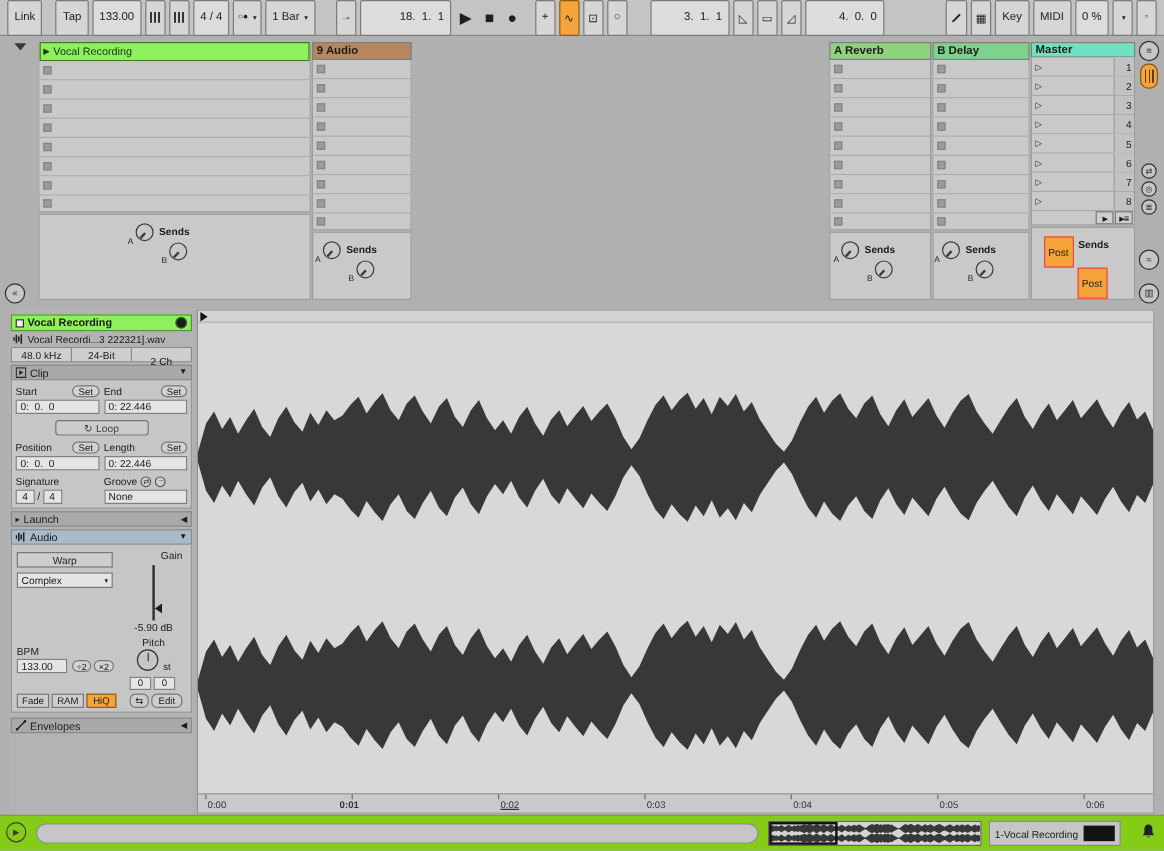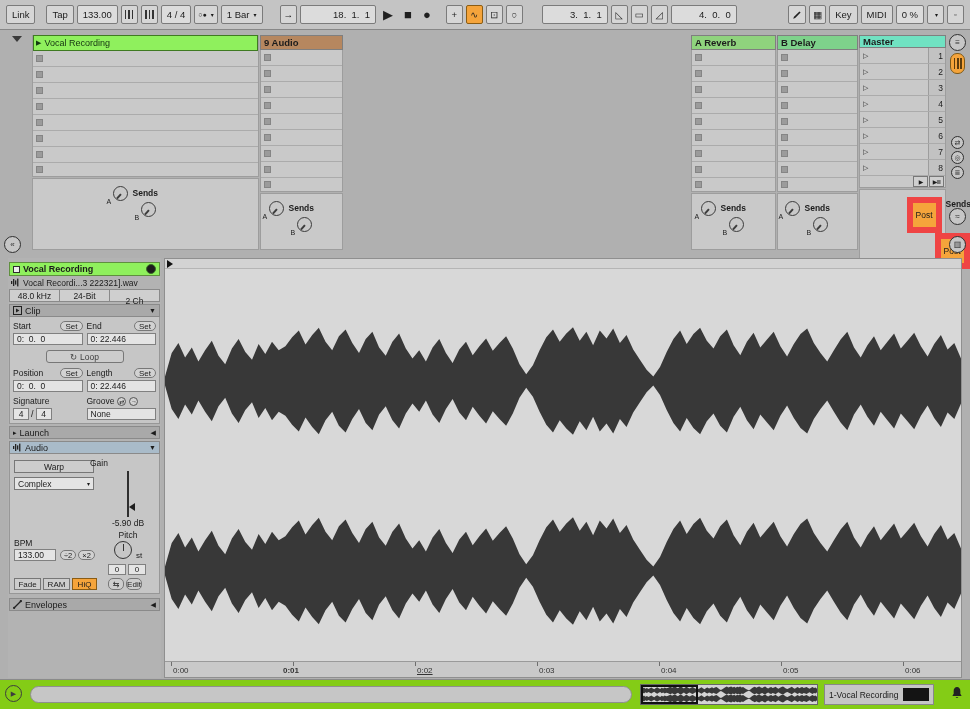--- a/index.html
+++ b/index.html
@@ -1,21 +1,21 @@
 <!DOCTYPE html>
 <html style="--c-clip: #8ff05d; --c-track1: #b4e581; --c-track2: #b6875f; --c-return_a: #8fd37d; --c-return_b: #7ed28b; --c-master: #70e2c2; --c-orange: #f5a43b; --c-waveform: #383838; --c-audio_tab: #a9bbc9;"><head>
 <meta charset="utf-8">
 <style>
 *{margin:0;padding:0;box-sizing:border-box;font-family:"Liberation Sans",sans-serif;}
 html,body{width:970px;height:709px;overflow:hidden;}
 body{position:relative;background:#b0b0b0;color:#1b1b1b;font-size:10px;}
 
 
 .toolbar{position:absolute;top:0;left:0;width:970px;height:30px;background:#c4c4c4;border-bottom:1px solid #878787;display:flex;align-items:center;padding:0 6px;gap:3px;z-index:5;}
-.tb{height:19px;min-width:20px;padding:0 5px;background:#d6d6d6;border:1px solid #7b7b7b;border-radius:2px;display:inline-flex;align-items:center;justify-content:center;font-size:9.5px;color:#1b1b1b;gap:2px;white-space:pre;}
+.tb{height:30px;min-width:20px;padding:0 5px;background:#d6d6d6;border:1px solid #7b7b7b;border-radius:2px;display:inline-flex;align-items:center;justify-content:center;font-size:9.5px;color:#1b1b1b;gap:2px;white-space:pre;}
 .tb.field{background:#dcdcdc;}
 .tb.icon{min-width:17px;padding:0 3px;}
 .tb.orange{background:var(--c-orange);border-color:#8a5c14;}
 .dd{font-size:6px;margin-left:2px;}
 .bars{width:9px;height:9px;background:repeating-linear-gradient(90deg,#333 0 1.5px,transparent 1.5px 3.5px);}
 .transport{font-size:13px;color:#1f1f1f;padding:0 4px;line-height:1;}
 .spflex{flex:1;}
 
 
 .session{position:absolute;top:32px;left:0;width:946px;height:218px;}
@@ -43,21 +43,21 @@
 .dropbox{height:157px;border:1px solid #9d9d9d;background:#c9c9c9;display:flex;align-items:center;justify-content:center;}
 .droptext{font-size:9.5px;color:#333;}
 .sends-box{width:66px;margin:7px auto 0;}
 .sr1{display:flex;gap:4px;align-items:flex-start;}
 .sr2{margin-left:28px;margin-top:0px;}
 .sends-lbl{font-size:8.5px;font-weight:600;margin-top:2px;}
 .knobw{position:relative;display:inline-block;width:16px;height:16px;}
 .knobw em{position:absolute;left:-6px;bottom:-3px;font-style:normal;font-size:7px;}
 .knob{display:block;width:15px;height:15px;border:1.5px solid #3c3c3c;border-radius:50%;position:relative;background:#c9c9c9;}
 .knob i{position:absolute;left:6px;top:6.5px;width:1.5px;height:6px;background:#3c3c3c;transform-origin:50% 0;transform:rotate(42deg);display:block;}
-.post-pill{background:var(--c-orange);border:6px solid #ef4444;font-size:8.5px;padding:12px 3px;height:12px;display:inline-flex;align-items:center;margin-left:37px;}
+.post-pill{background:var(--c-orange);border:1px solid #ef4444;font-size:8.5px;padding:12px 3px;height:12px;display:inline-flex;align-items:center;}
 
 
 .corner-tri{position:absolute;left:12px;top:36px;width:0;height:0;border-left:5px solid transparent;border-right:5px solid transparent;border-top:6px solid #3a3a3a;}
 .right-edge{position:absolute;right:0;top:32px;width:24px;height:218px;}
 .ecirc{position:absolute;left:3px;width:17px;height:17px;border:1.6px solid #2f2f2f;border-radius:50%;display:flex;align-items:center;justify-content:center;font-size:8px;color:#2f2f2f;background:#c6c6c6;}
 .ecirc.sm{width:13px;height:13px;left:5px;font-size:7px;border-width:1.3px;}
 .emix{position:absolute;left:4px;width:15px;height:21px;border-radius:7px;background:var(--c-orange);border:1px solid #7d5a1a;display:flex;align-items:center;justify-content:center;}
 .emix .vb{width:8px;height:11px;background:repeating-linear-gradient(90deg,#5d3c0c 0 1.4px,transparent 1.4px 3.2px);}
 .left-circ{position:absolute;left:4px;top:236px;}
 
@@ -530,21 +530,21 @@
     <span>Audio</span>
     <span class="sec-arrow">▼</span>
   </div>
 
   <div class="audio-body">
     <div class="ab btnbox" style="left:4px;top:6px;width:80px">Warp</div>
     <div class="ab selbox" style="left:4px;top:23px;width:80px">
       <span>Complex</span>
       <span class="dd">▾</span>
     </div>
-    <div class="ab" style="left:80px;top:4px;width:56px;">Gain</div>
+    <div class="ab" style="left:105px;top:4px;width:56px;text-align:center">Gain</div>
     <div class="ab" style="left:112px;top:17px;width:14px;height:46px">
       <span class="fader-line"></span>
       <span class="fader-handle"></span>
     </div>
     <div class="ab" style="left:88px;top:64px;width:60px;text-align:center">-5.90 dB</div>
     <div class="ab" style="left:88px;top:76px;width:60px;text-align:center">Pitch</div>
     <div class="ab pknob" style="left:104px;top:87px">
         <i></i>
       </div>
     <div class="ab" style="left:126px;top:97px;font-size:8px">st</div>
@@ -557,21 +557,21 @@
     <div class="ab" style="left:50px;top:96px;display:flex;gap:2px">
       <span class="mini-pill">÷2</span>
       <span class="mini-pill">×2</span>
     </div>
     <div class="ab sbtn" style="left:4px;top:124px;width:27px">Fade</div>
     <div class="ab sbtn" style="left:33px;top:124px;width:27px">RAM</div>
     <div class="ab sbtn hiq" style="left:62px;top:124px;width:25px">HiQ</div>
     <div class="ab sbtn" style="left:98px;top:124px;width:16px;border-radius:5px">
         <span>⇆</span>
       </div>
-    <div class="ab sbtn" style="left:116px;top:124px;width:16px;border-radius:5px">Edit</div>
+    <div class="ab sbtn" style="left:116px;top:124px;width:26px;border-radius:5px">Edit</div>
   </div>
 
   <div class="cp-sec" style="margin-top:4px">
     <svg width="9" height="9" viewBox="0 0 9 9" fill="#222">
         <path d="M0.5 8.5 L8.5 0.5" stroke="#222" stroke-width="1.2" fill="none"></path>
         <circle cx="1.2" cy="7.8" r="1.1"></circle>
         <circle cx="7.8" cy="1.2" r="1.1"></circle>
       </svg>
     <span>Envelopes</span>
     <span class="sec-arrow">◀</span>

